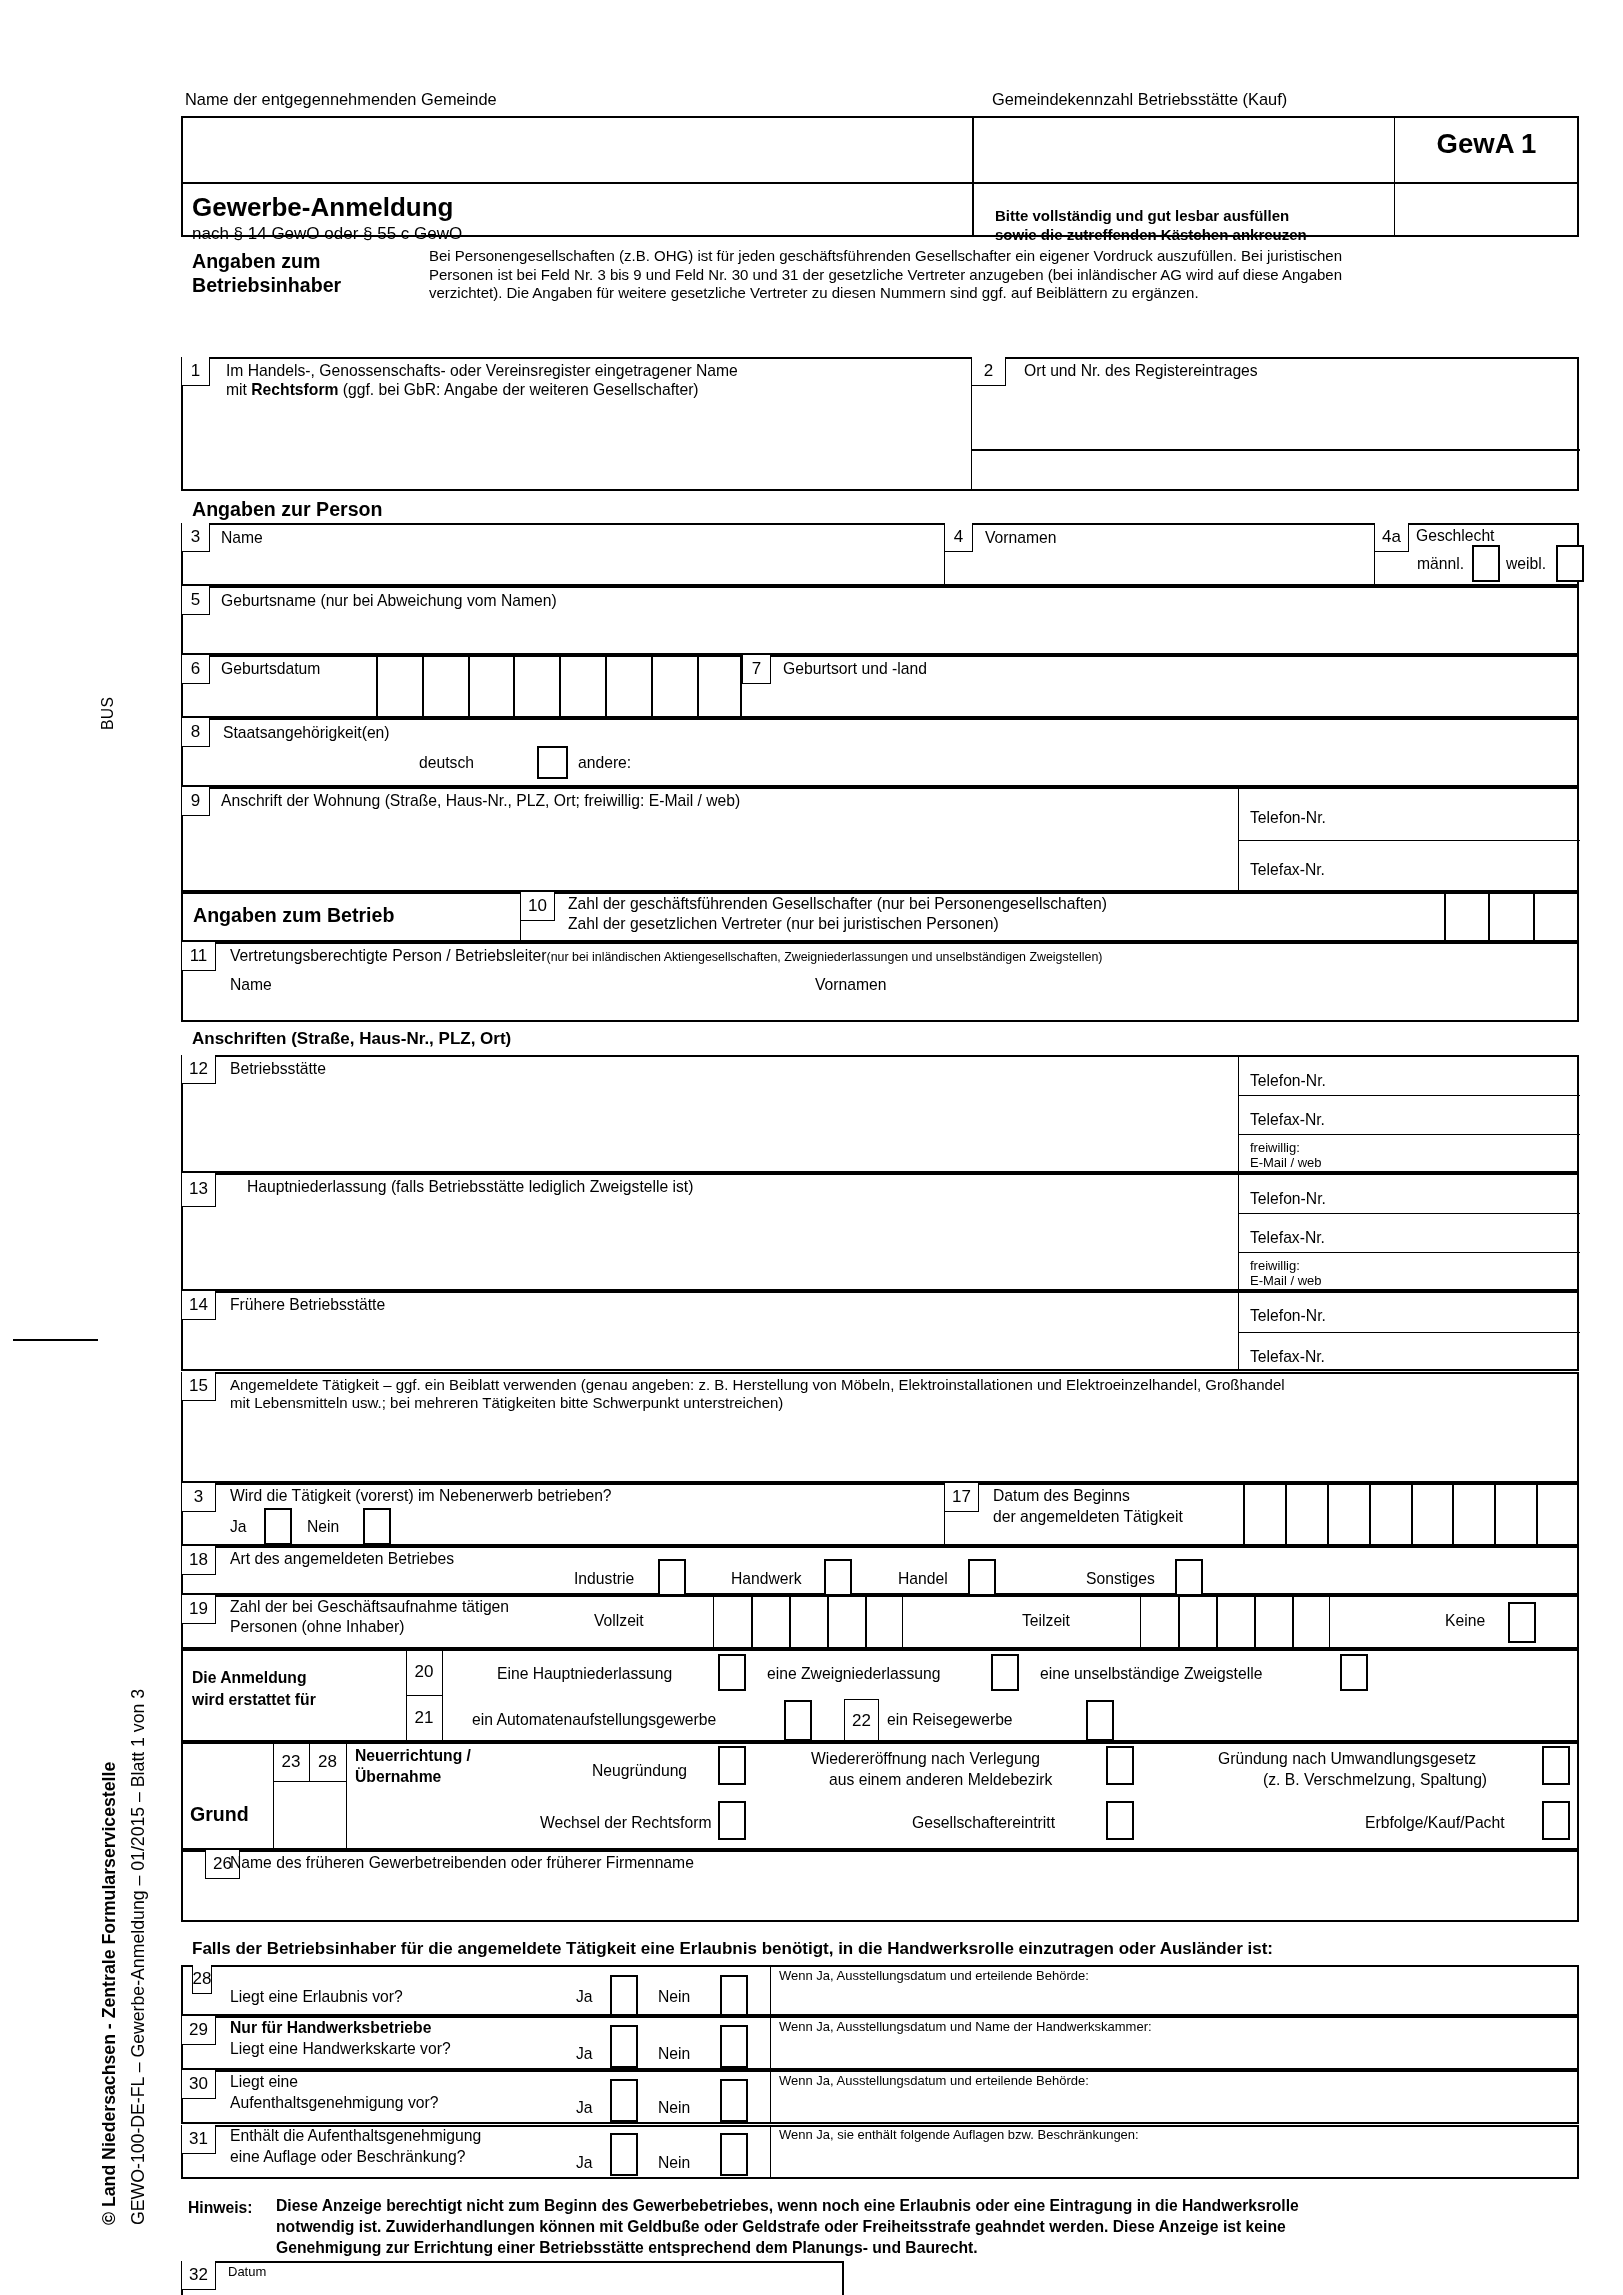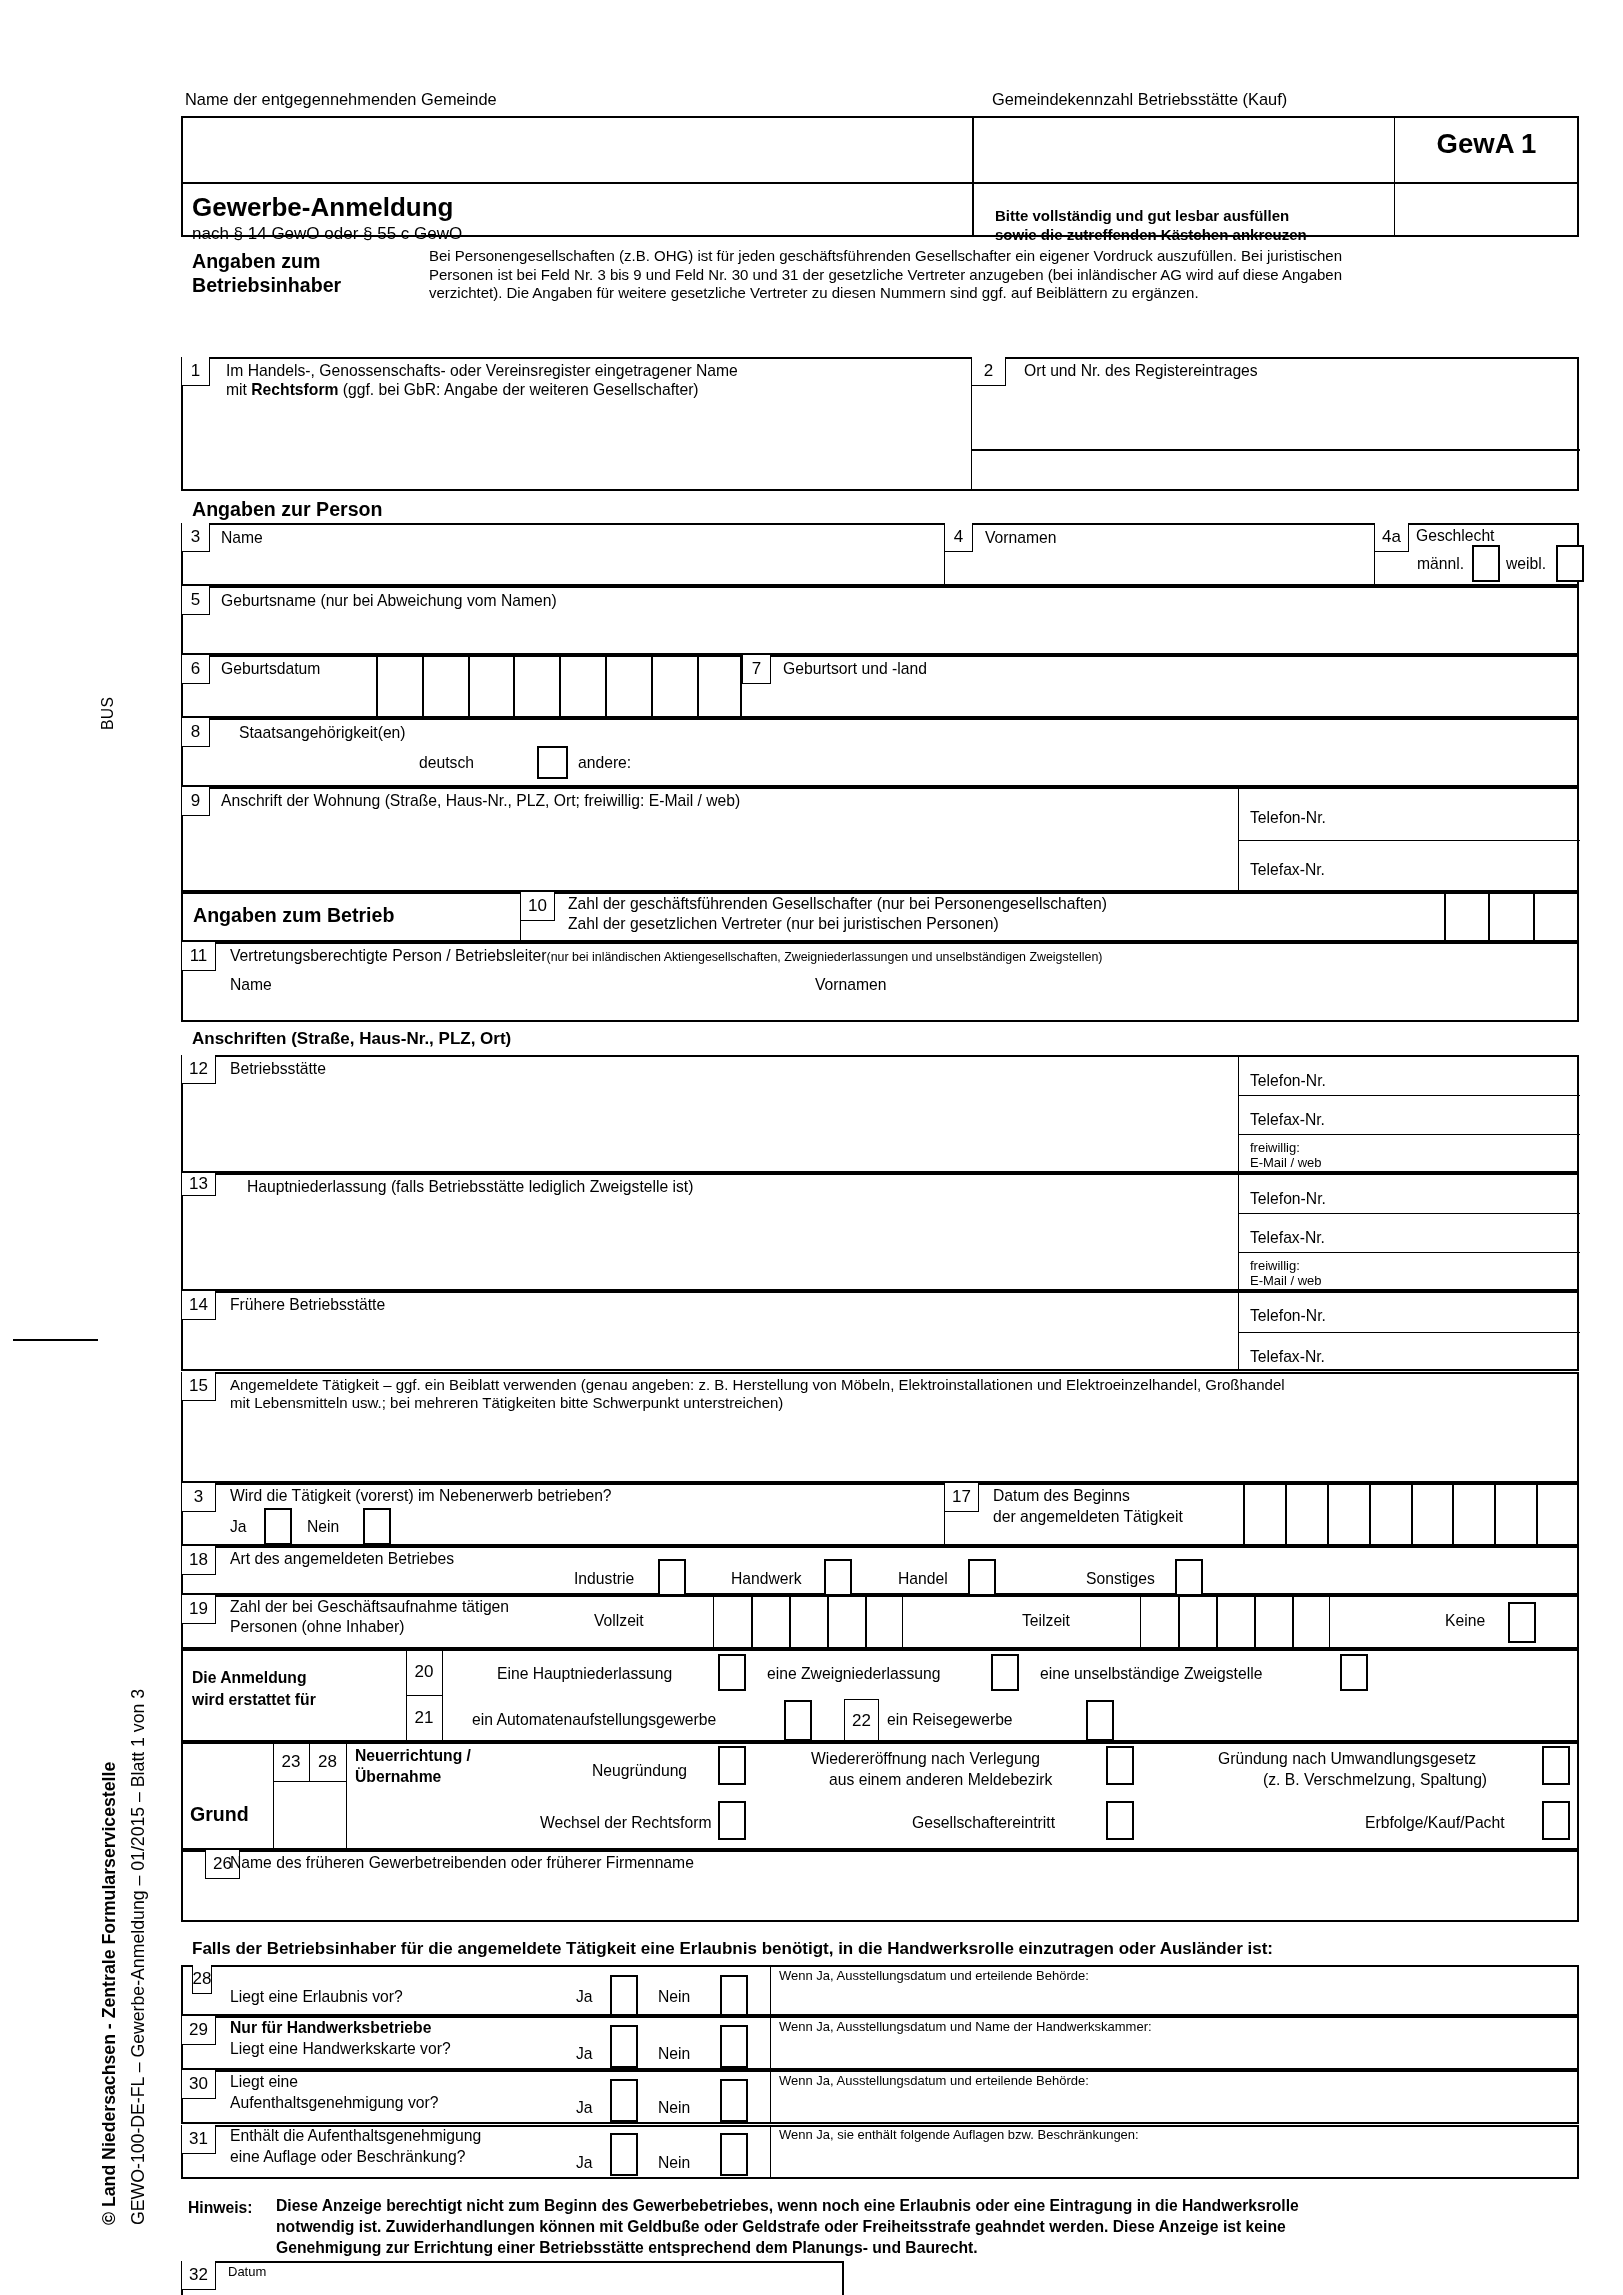--- a/index.html
+++ b/index.html
@@ -129,21 +129,21 @@
     <i style="left:275px;height:63px;"></i>
     <i style="left:321px;height:63px;"></i>
     <i style="left:364px;height:63px;"></i>
   </div>
   <div class="fno" style="left:742px;top:655px;width:29px;height:29px;">7</div>
   <div class="lbl" style="left:783px;top:660px;">Geburtsort und -land</div>
   <div style="position:absolute;left:783px;top:682px;width:779px;height:33px;"></div>
 
   <div class="box" style="left:181px;top:718px;width:1398px;height:69px;"></div>
   <div class="fno" style="left:181px;top:718px;width:29px;height:29px;">8</div>
-  <div class="lbl" style="left:239px;top:724px;">Staatsangehörigkeit(en)</div>
+  <div class="lbl" style="left:223px;top:724px;">Staatsangehörigkeit(en)</div>
   <div class="lbl" style="left:419px;top:754px;">deutsch</div>
   <div class="cb" style="left:537px;top:746px;width:31px;height:33px;"></div>
   <div class="lbl" style="left:578px;top:754px;">andere:</div>
   <div style="position:absolute;left:694px;top:751px;width:864px;height:31px;"></div>
 
   <div class="box" style="left:181px;top:787px;width:1398px;height:105px;"></div>
   <div class="vline2" style="left:1238px;top:787px;height:105px;"></div>
   <div class="hline2" style="left:1238px;top:840px;width:342px;"></div>
   <div class="fno" style="left:181px;top:787px;width:29px;height:29px;">9</div>
   <div class="lbl" style="left:221px;top:792px;">Anschrift der Wohnung (Straße, Haus-Nr., PLZ, Ort; freiwillig: E-Mail / web)</div>
@@ -188,21 +188,21 @@
   <div class="lbl" style="left:1250px;top:1111px;">Telefax-Nr.</div>
   <div style="position:absolute;left:1250px;top:1119px;width:321px;height:13px;"></div>
   <div class="lbl-sm" style="left:1250px;top:1140px;">freiwillig:</div>
   <div class="lbl-sm" style="left:1250px;top:1155px;">E-Mail / web</div>
   <div style="position:absolute;left:1341px;top:1152px;width:229px;height:18.3px;"></div>
 
   <div class="box" style="left:181px;top:1173px;width:1398px;height:118px;"></div>
   <div class="vline2" style="left:1238px;top:1173px;height:118px;"></div>
   <div class="hline2" style="left:1238px;top:1213px;width:342px;"></div>
   <div class="hline2" style="left:1238px;top:1252px;width:342px;"></div>
-  <div class="fno" style="left:181px;top:1173px;width:35px;height:23px;">13</div>
+  <div class="fno" style="left:181px;top:1173px;width:35px;height:34px;">13</div>
   <div class="lbl" style="left:247px;top:1178px;">Hauptniederlassung (falls Betriebsstätte lediglich Zweigstelle ist)</div>
   <div style="position:absolute;left:230px;top:1203px;width:988px;height:82px;"></div>
   <div class="lbl" style="left:1250px;top:1190px;">Telefon-Nr.</div>
   <div style="position:absolute;left:1250px;top:1197px;width:321px;height:13px;"></div>
   <div class="lbl" style="left:1250px;top:1229px;">Telefax-Nr.</div>
   <div style="position:absolute;left:1250px;top:1237px;width:321px;height:13px;"></div>
   <div class="lbl-sm" style="left:1250px;top:1258px;">freiwillig:</div>
   <div class="lbl-sm" style="left:1250px;top:1273px;">E-Mail / web</div>
   <div style="position:absolute;left:1341px;top:1269px;width:229px;height:18.3px;"></div>
 

